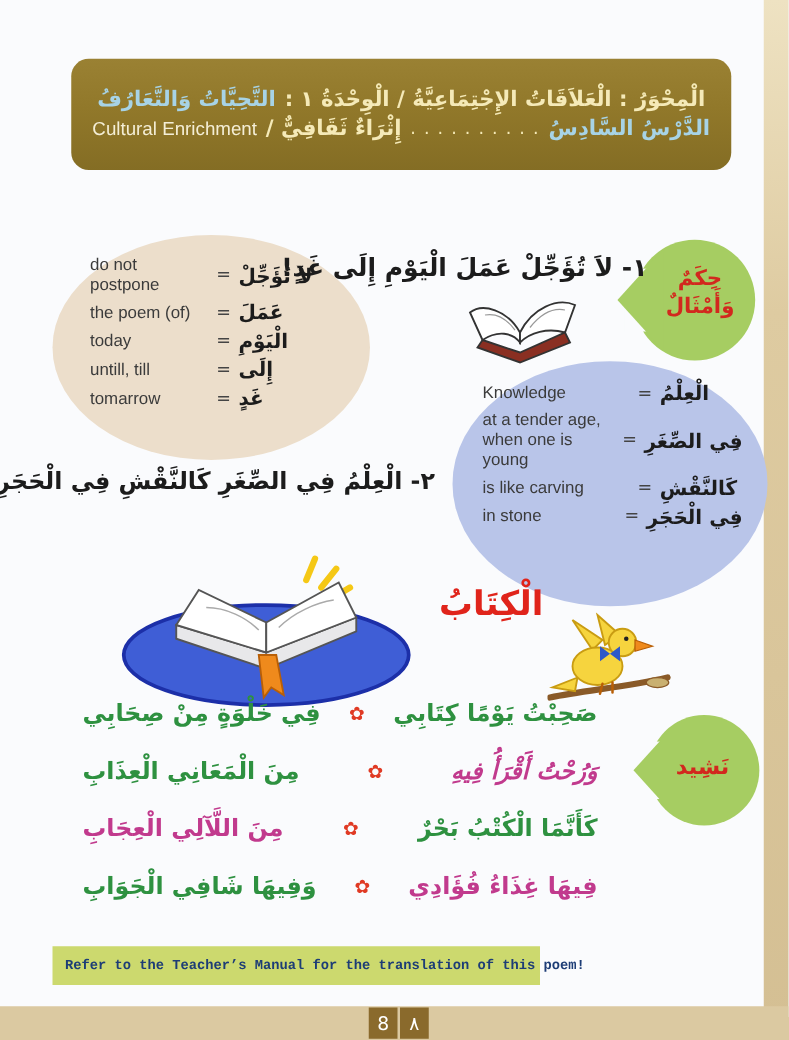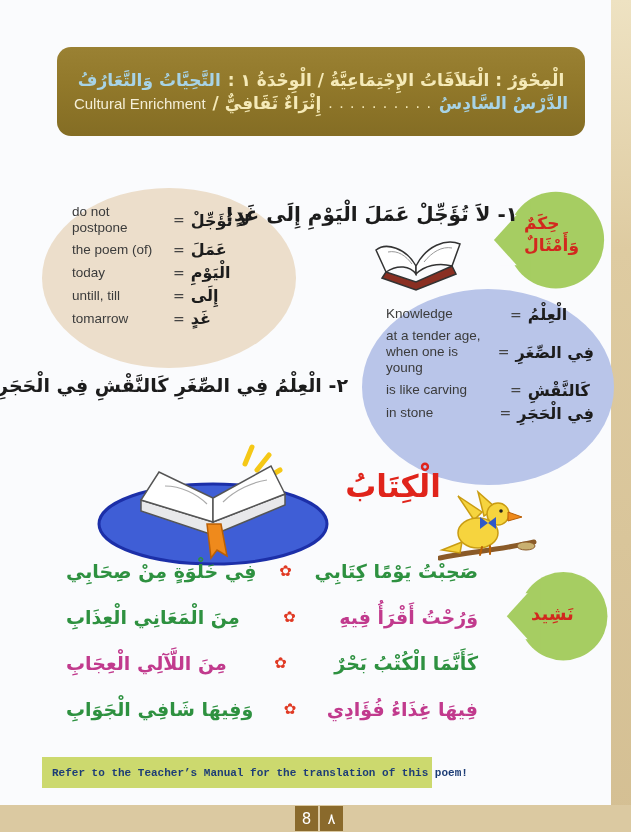--- a/index.html
+++ b/index.html
@@ -25,21 +25,21 @@
     font-weight:bold;font-size:17px;white-space:nowrap;}
   .cream{color:var(--header-cream);}
   .hblue{color:var(--header-blue);}
   .dots{letter-spacing:1px;font-weight:normal;font-size:14px;}
   .latin{color:var(--header-latin);font-family:"Liberation Sans",sans-serif;
     font-weight:500;font-size:15px;direction:ltr;}
 
   
   .badge{position:absolute;}
   .badge svg{position:absolute;left:0;top:0;width:100%;height:100%;}
-  .badge-label{position:absolute;color:var(--badge-red);font-weight:bold;line-height:1.3;}
+  .badge-label{position:absolute;color:var(--badge-red);font-weight:bold;text-align:center;line-height:1.3;}
   .badge1{left:492px;top:182px;width:116px;height:120px;}
   .b1{left:32px;top:30px;width:72px;font-size:17px;}
   .badge2{left:505px;top:562px;width:106px;height:112px;}
   .b2{left:26px;top:40px;width:62px;font-size:18px;}
 
   
   .circle{position:absolute;border-radius:50%;}
   .circle1{left:42px;top:188px;width:254px;height:180px;background:var(--vocab1-circle);}
   .circle2{left:362px;top:289px;width:252px;height:196px;background:var(--vocab2-circle);}
   .vlist{position:absolute;}
@@ -57,21 +57,21 @@
   .sentence{position:absolute;direction:rtl;text-align:right;font-weight:bold;color:var(--ink);white-space:nowrap;}
   .s1{left:232px;top:202px;width:286px;font-size:20px;}
   .s2{left:58px;top:374px;width:290px;font-size:19px;}
 
   
   .small-book{position:absolute;left:368px;top:236px;width:100px;height:58px;}
   .big-book{position:absolute;left:95px;top:442px;width:245px;height:125px;}
   .bird{position:absolute;left:438px;top:490px;width:100px;height:82px;}
 
   .poem-title{position:absolute;left:338px;top:468px;width:110px;direction:rtl;text-align:center;
-    color:var(--title-red);font-size:31px;font-weight:bold;}
+    color:var(--title-red);font-size:27px;font-weight:bold;}
 
   
   .poem-lines{position:absolute;left:66px;top:548px;width:412px;}
   .pline{display:grid;grid-template-columns:max-content 1fr max-content;direction:rtl;
     align-items:center;height:46px;font-size:19px;font-weight:bold;}
   .ph{white-space:nowrap;direction:rtl;}
   .psep{justify-self:center;color:var(--separator-red);font-size:15px;}
 
   
   .footer-note{position:absolute;left:42px;top:757px;width:390px;height:31px;box-sizing:border-box;
@@ -215,21 +215,21 @@
     <div class="badge-label b2">نَشِيد</div>
   </div>
 
   <div class="poem-lines">
       <div class="pline">
         <span class="ph" style="color: var(--poem-green);">صَحِبْتُ يَوْمًا كِتَابِي</span>
         <span class="psep">✿</span>
         <span class="ph" style="color: var(--poem-green);">فِي خَلْوَةٍ مِنْ صِحَابِي</span>
       </div>
       <div class="pline">
-        <span class="ph" style="color: var(--poem-magenta);">وَرُحْتُ أَقْرَأُ فِيهِ</span>
+        <span class="ph" style="color: var(--poem-magenta); font-style: italic;">وَرُحْتُ أَقْرَأُ فِيهِ</span>
         <span class="psep">✿</span>
         <span class="ph" style="color: var(--poem-green);">مِنَ الْمَعَانِي الْعِذَابِ</span>
       </div>
       <div class="pline">
         <span class="ph" style="color: var(--poem-green);">كَأَنَّمَا الْكُتْبُ بَحْرٌ</span>
         <span class="psep">✿</span>
         <span class="ph" style="color: var(--poem-magenta);">مِنَ اللَّآلِي الْعِجَابِ</span>
       </div>
       <div class="pline">
         <span class="ph" style="color: var(--poem-magenta);">فِيهَا غِذَاءُ فُؤَادِي</span>

